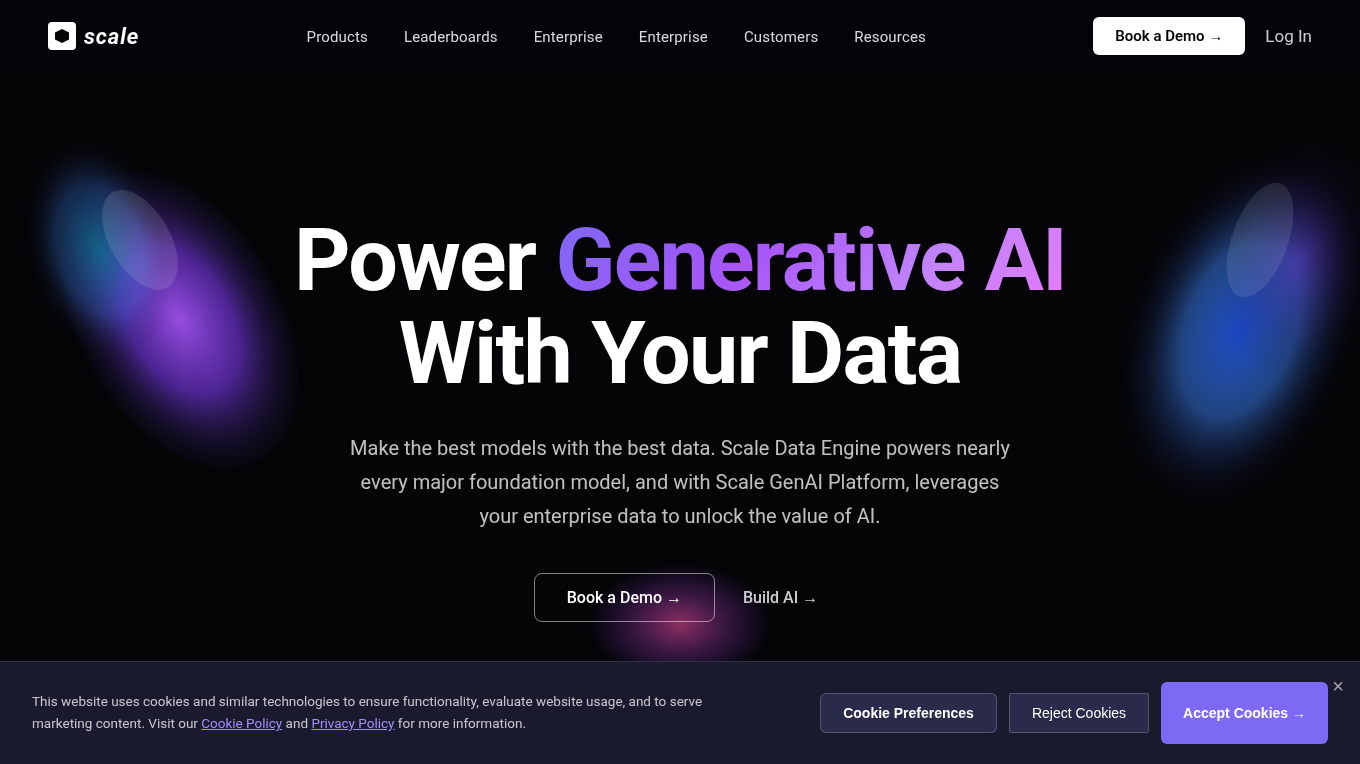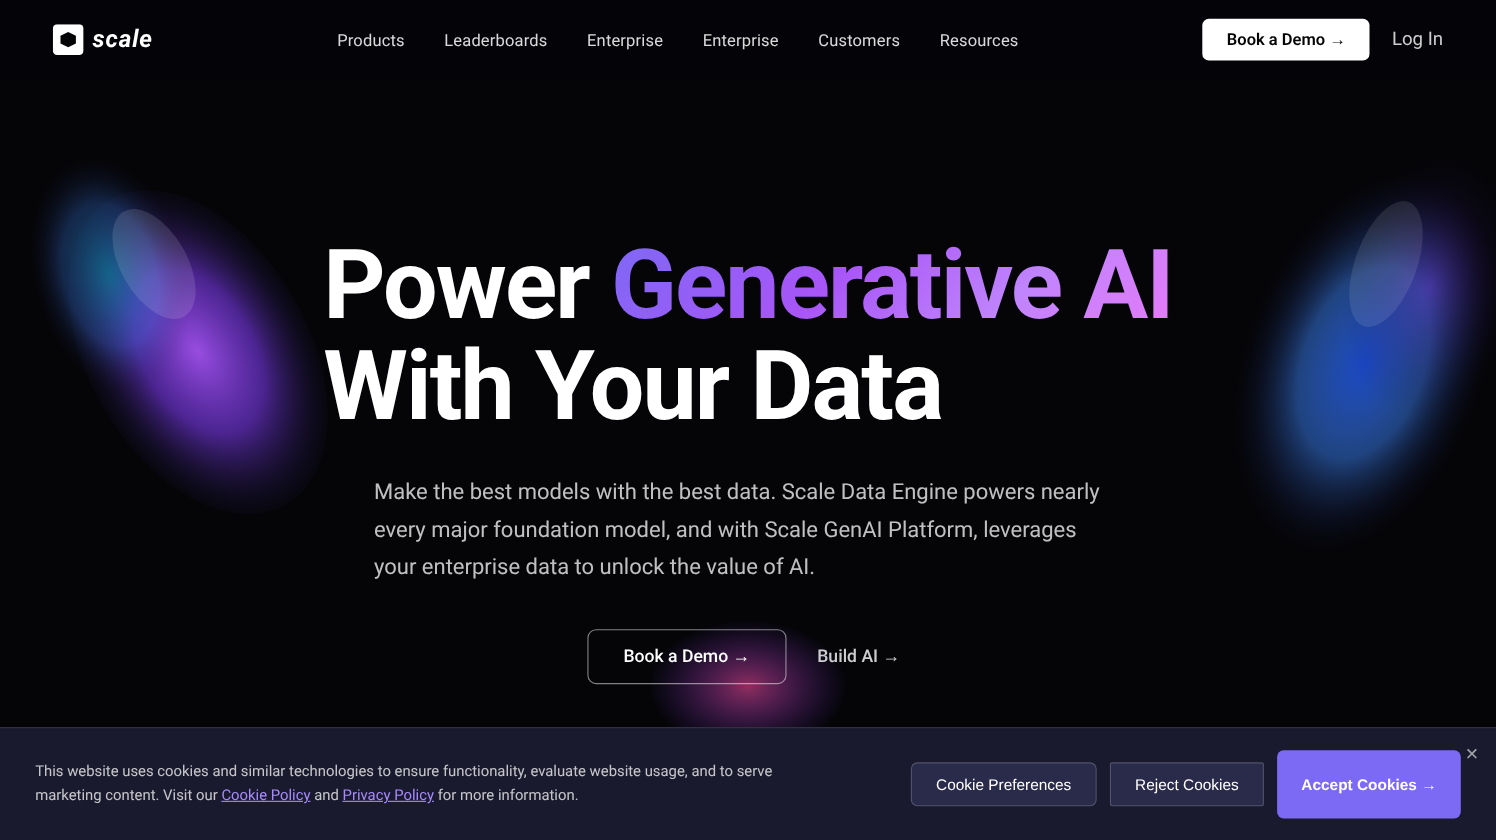--- a/index.html
+++ b/index.html
@@ -96,20 +96,21 @@
 
     
     .hero {
       position: relative;
       min-height: 764px;
       display: flex;
       flex-direction: column;
       align-items: center;
       justify-content: center;
       padding-top: 72px;
+      text-align: center;
       overflow: hidden;
     }
 
     
     .hero-bg {
       position: absolute;
       inset: 0;
       z-index: 0;
       pointer-events: none;
     }
@@ -268,21 +269,21 @@
       flex-shrink: 0;
     }
 
     .btn-cookie-pref {
       background: #2a2a4a;
       color: #fff;
       border: 1px solid rgba(255,255,255,0.2);
       border-radius: 6px;
       padding: 11px 22px;
       font-size: 14px;
-      font-weight: 400;
+      font-weight: 700;
       cursor: pointer;
       white-space: nowrap;
       transition: background 0.2s;
       margin-left: 44px;
     }
 
     .btn-reject {
       background: #2a2a4a;
       color: #fff;
       border: 1px solid rgba(255,255,255,0.2);

